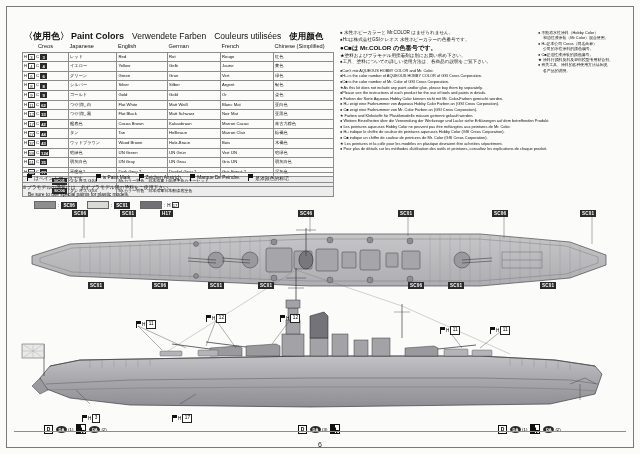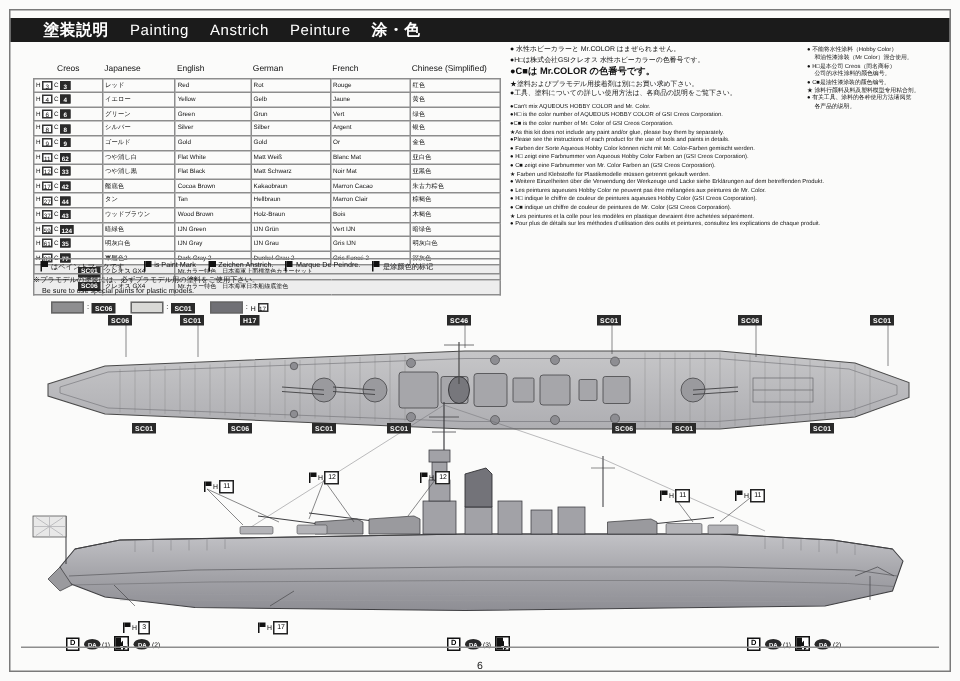--- a/index.html
+++ b/index.html
@@ -291,28 +291,28 @@
     border-top: .8px solid #8d8d8d;
   }
 </style>
 </head>
 <body>
 
 <div id="page">
 
   <div class="page-border"></div>
 
-  <div class="header-bar">
-    <span class="jp">塗装説明</span>
-    <span class="en">Painting</span>
-    <span class="en">Anstrich</span>
-    <span class="en">Peinture</span>
-    <span class="jp">涂・色</span>
+
+  <div class="subtitle-row">
+    <span class="st-jp">〈使用色〉</span>
+    <span class="st-en">Paint Colors</span>
+    <span class="st-de">Verwendete Farben</span>
+    <span class="st-fr">Couleurs utilisées</span>
+    <span class="st-cn">使用颜色</span>
   </div>
-
 
   <table class="paint-table">
     <thead>
       <tr>
         <th class="col-creos hdr-creos">Creos</th>
         <th class="col-jp">Japanese</th>
         <th class="col-en">English</th>
         <th class="col-de">German</th>
         <th class="col-fr">French</th>
         <th class="col-cn">Chinese (Simplified)</th>

